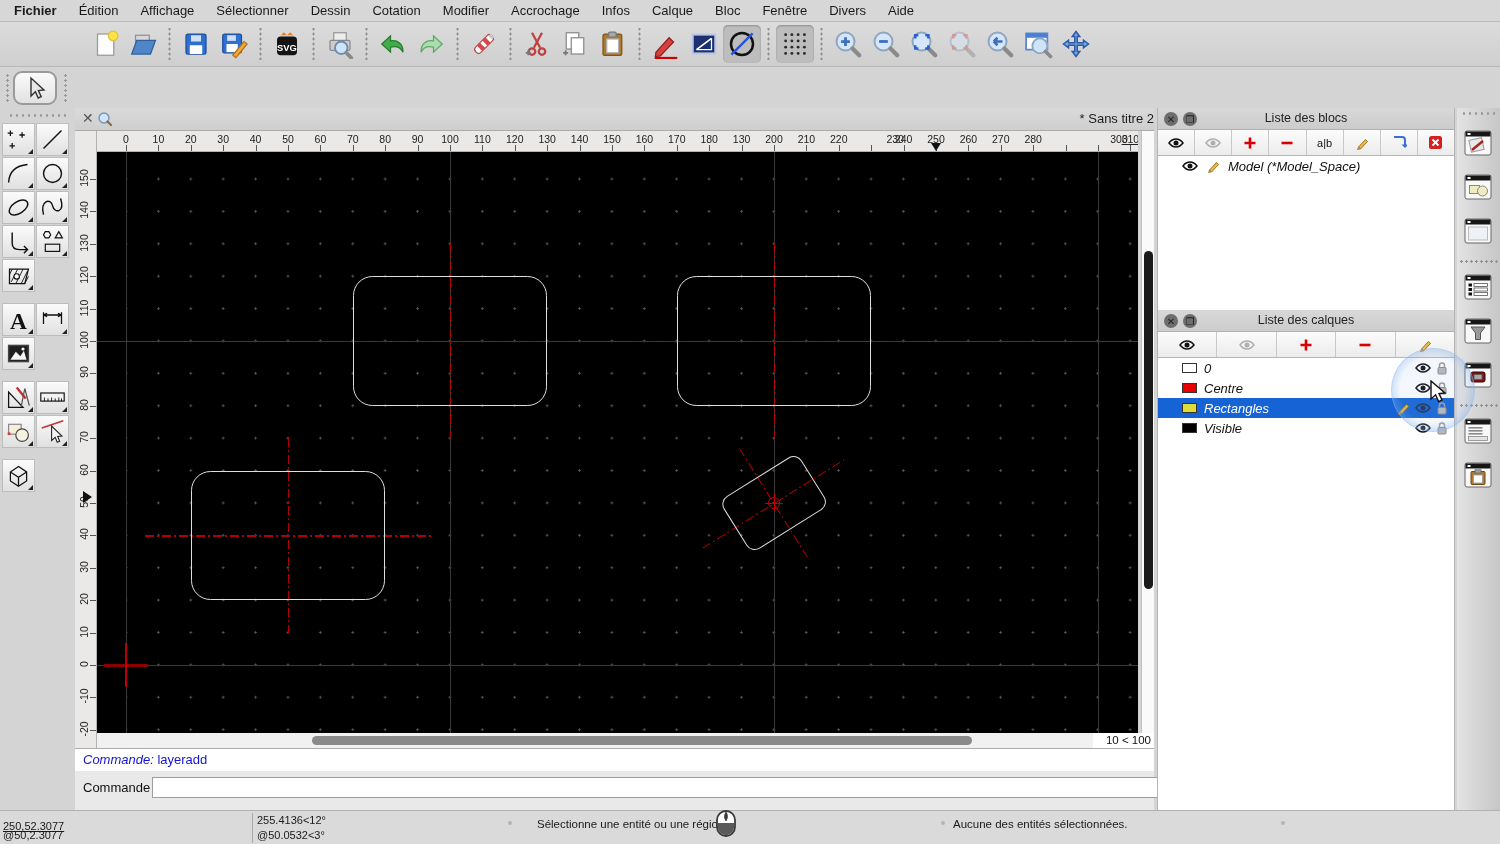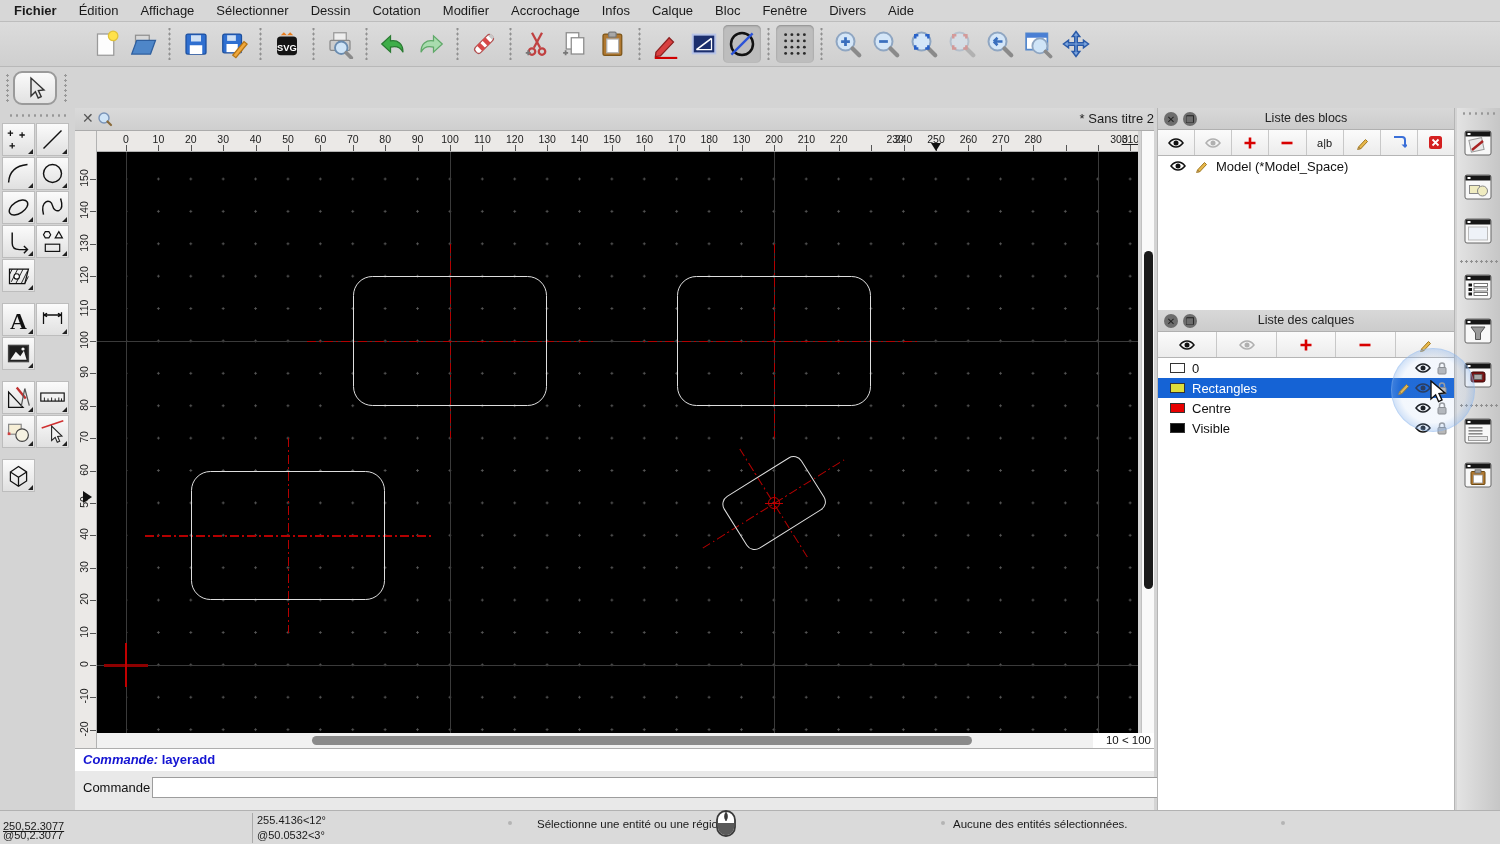--- a/index.html
+++ b/index.html
@@ -67,36 +67,36 @@
   .cmark:after  { top:50%; left:-4px; right:-4px; height:1px; }
   
   #vscroll { position:absolute; left:1141px; top:131px; width:13px; height:602px; background:#fafafa; border-left:1px solid #c2c2c2; }
   #vscroll .thumb { position:absolute; left:2px; width:9px; border-radius:5px; background:#1a1a1a; }
   #hscroll { position:absolute; left:97px; top:733px; width:996px; height:15px; background:#f1f1f1; }
   #hscroll .thumb { position:absolute; top:3px; height:9px; border-radius:5px; background:#8a8a8a; }
   #grid-indicator { position:absolute; left:1093px; top:733px; width:61px; height:15px; background:#fff;
     font-size:11.5px; color:#111; text-align:right; padding-right:3px; line-height:15px; }
   
   #cmd-history { position:absolute; left:75px; top:748px; width:1079px; height:23px; background:#fff; border-top:1px solid #adadad;
-    font-size:13px; color:#1414d2; padding:3px 0 0 8px;font-weight:bold; }
+    font-size:13px; color:#1414d2; padding:3px 0 0 8px; }
   #cmd-history .lbl { font-style:italic; }
   #cmd-row { position:absolute; left:75px; top:771px; width:1079px; height:39px; background:#e9e9e9; }
   #cmd-row .lbl { position:absolute; left:8px; top:9px; font-size:13px; color:#111; }
   #cmd-input { position:absolute; left:77px; top:6px; width:1046px; height:21px; background:#fff; border:1px solid #9d9d9d; font-size:13px; padding:0 4px; font-family:"Liberation Sans",sans-serif; }
   #cmd-widget-btn { position:absolute; left:1128px; top:6px; width:22px; height:21px; background:linear-gradient(#fcfcfc,#e6e6e6); border:1px solid #9d9d9d; display:flex; align-items:center; justify-content:center; }
   
   .panel { position:absolute; left:1157px; width:298px; background:#fff; border-left:1px solid #b5b5b5; border-right:1px solid #b5b5b5; }
   .ptitle { height:22px; background:linear-gradient(#d8d8d8,#cccccc); border-bottom:1px solid #b0b0b0; position:relative; }
   .ptitle .txt { position:absolute; left:0; right:0; top:3px; text-align:center; font-size:12.5px; color:#222; }
   .pt-btn { position:absolute; top:4px; width:14px; height:14px; border-radius:50%; background:#6d6d6d; color:#222;
     display:flex; align-items:center; justify-content:center; font-size:10px; }
   .ptoolbar { height:26px; display:flex; border-bottom:1px solid #b5b5b5; }
   .ptool { flex:1; background:linear-gradient(#fbfbfb,#ececec); border-right:1px solid #c8c8c8; display:flex; align-items:center; justify-content:center; font-size:11px; color:#111; }
   .ptool:last-child { border-right:none; }
-  .prow { height:20px; display:flex; align-items:center; font-size:13px; color:#111; position:relative; padding-left:12px; }
+  .prow { height:20px; display:flex; align-items:center; font-size:13px; color:#111; position:relative; padding-left:24px;font-style:italic; }
   .prow.sel { background:#1563d5; color:#fff; }
   .swatch { width:15px; height:10px; border:1px solid #333; margin-right:7px; flex:none; }
   .rowicons { position:absolute; right:6px; display:flex; align-items:center; gap:5px; }
   
   #dockstrip { position:absolute; left:1457px; top:108px; width:43px; height:702px; background:linear-gradient(90deg,#e3e3e3,#c6c6c6); }
   .dock-icon { position:absolute; left:6px; width:30px; height:34px; }
   .dock-sep { position:absolute; left:2px; width:39px; height:3px; background-image:radial-gradient(circle,#909090 1px,transparent 1.4px); background-size:5px 3px; }
   
   #statusbar { position:absolute; left:0; top:810px; width:1500px; height:34px; background:#dadada; border-top:1px solid #b2b2b2; font-size:11px; color:#1a1a1a; }
   .sb-dot { position:absolute; width:4px; height:4px; border-radius:50%; background:#b4b4b4; }
@@ -722,52 +722,52 @@
             </svg>
           </span>
           <span style="display:flex">
             <svg width="12" height="14" viewBox="0 0 12 14">
               <path d="M3.5 6.5 V4.5 a2.5 2.5 0 0 1 5 0 V6.5" fill="none" stroke="#9a9a9a" stroke-width="1.5"></path>
               <rect x="2" y="6.5" width="8" height="6.5" rx="1" fill="#b8b8b8" stroke="#8a8a8a"></rect>
             </svg>
           </span>
         </span>
       </div>
+      <div class="prow">
+        <span class="swatch" style="background:#e80000"></span>
+        <span>Centre</span>
+        <span class="rowicons">
+          <span style="display:flex">
+            <svg width="16" height="12" viewBox="0 0 16 12">
+              <path d="M1 6 C5 .8 11 .8 15 6 C11 11.2 5 11.2 1 6 Z" fill="none" stroke="#111" stroke-width="1.5"></path>
+              <circle cx="8" cy="6" r="2.5" fill="#111"></circle>
+            </svg>
+          </span>
+          <span style="display:flex">
+            <svg width="12" height="14" viewBox="0 0 12 14">
+              <path d="M3.5 6.5 V4.5 a2.5 2.5 0 0 1 5 0 V6.5" fill="none" stroke="#9a9a9a" stroke-width="1.5"></path>
+              <rect x="2" y="6.5" width="8" height="6.5" rx="1" fill="#b8b8b8" stroke="#8a8a8a"></rect>
+            </svg>
+          </span>
+        </span>
+      </div>
       <div class="prow sel">
         <span class="swatch" style="background:#dede3a"></span>
         <span>Rectangles</span>
         <span class="rowicons">
           <span style="display:flex">
             <svg width="14" height="14" viewBox="0 0 14 14">
               <path d="M3.5 11 L10.5 3.5 L12.5 5.5 L5.5 13 Z" fill="#e8b84b" stroke="#a07820" stroke-width="1"></path>
               <path d="M3.5 11 L5.5 13 L2.5 13.5 Z" fill="#caa27a" stroke="#a07820" stroke-width=".8"></path>
             </svg>
           </span>
           <span style="display:flex">
             <svg width="16" height="12" viewBox="0 0 16 12">
               <path d="M1 6 C5 .8 11 .8 15 6 C11 11.2 5 11.2 1 6 Z" fill="none" stroke="#203050" stroke-width="1.5"></path>
               <circle cx="8" cy="6" r="2.5" fill="#203050"></circle>
-            </svg>
-          </span>
-          <span style="display:flex">
-            <svg width="12" height="14" viewBox="0 0 12 14">
-              <path d="M3.5 6.5 V4.5 a2.5 2.5 0 0 1 5 0 V6.5" fill="none" stroke="#9a9a9a" stroke-width="1.5"></path>
-              <rect x="2" y="6.5" width="8" height="6.5" rx="1" fill="#b8b8b8" stroke="#8a8a8a"></rect>
-            </svg>
-          </span>
-        </span>
-      </div>
-      <div class="prow">
-        <span class="swatch" style="background:#e80000"></span>
-        <span>Centre</span>
-        <span class="rowicons">
-          <span style="display:flex">
-            <svg width="16" height="12" viewBox="0 0 16 12">
-              <path d="M1 6 C5 .8 11 .8 15 6 C11 11.2 5 11.2 1 6 Z" fill="none" stroke="#111" stroke-width="1.5"></path>
-              <circle cx="8" cy="6" r="2.5" fill="#111"></circle>
             </svg>
           </span>
           <span style="display:flex">
             <svg width="12" height="14" viewBox="0 0 12 14">
               <path d="M3.5 6.5 V4.5 a2.5 2.5 0 0 1 5 0 V6.5" fill="none" stroke="#9a9a9a" stroke-width="1.5"></path>
               <rect x="2" y="6.5" width="8" height="6.5" rx="1" fill="#b8b8b8" stroke="#8a8a8a"></rect>
             </svg>
           </span>
         </span>
       </div>

